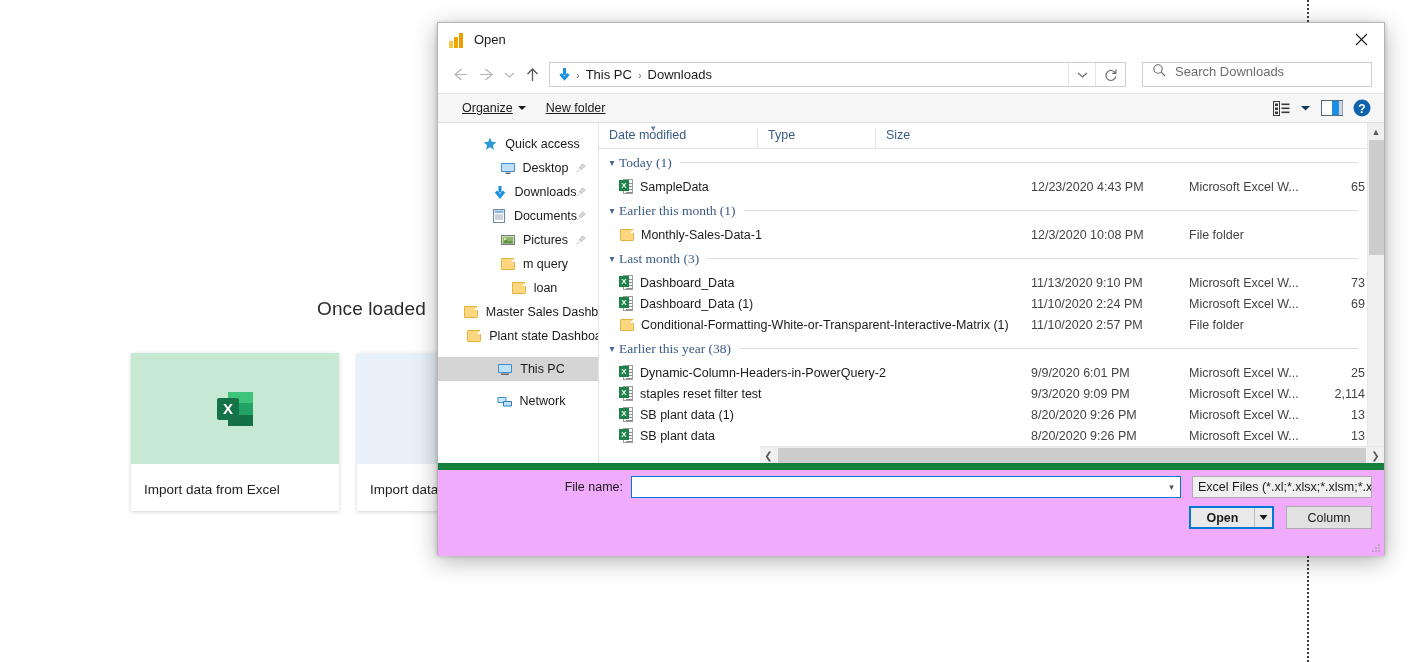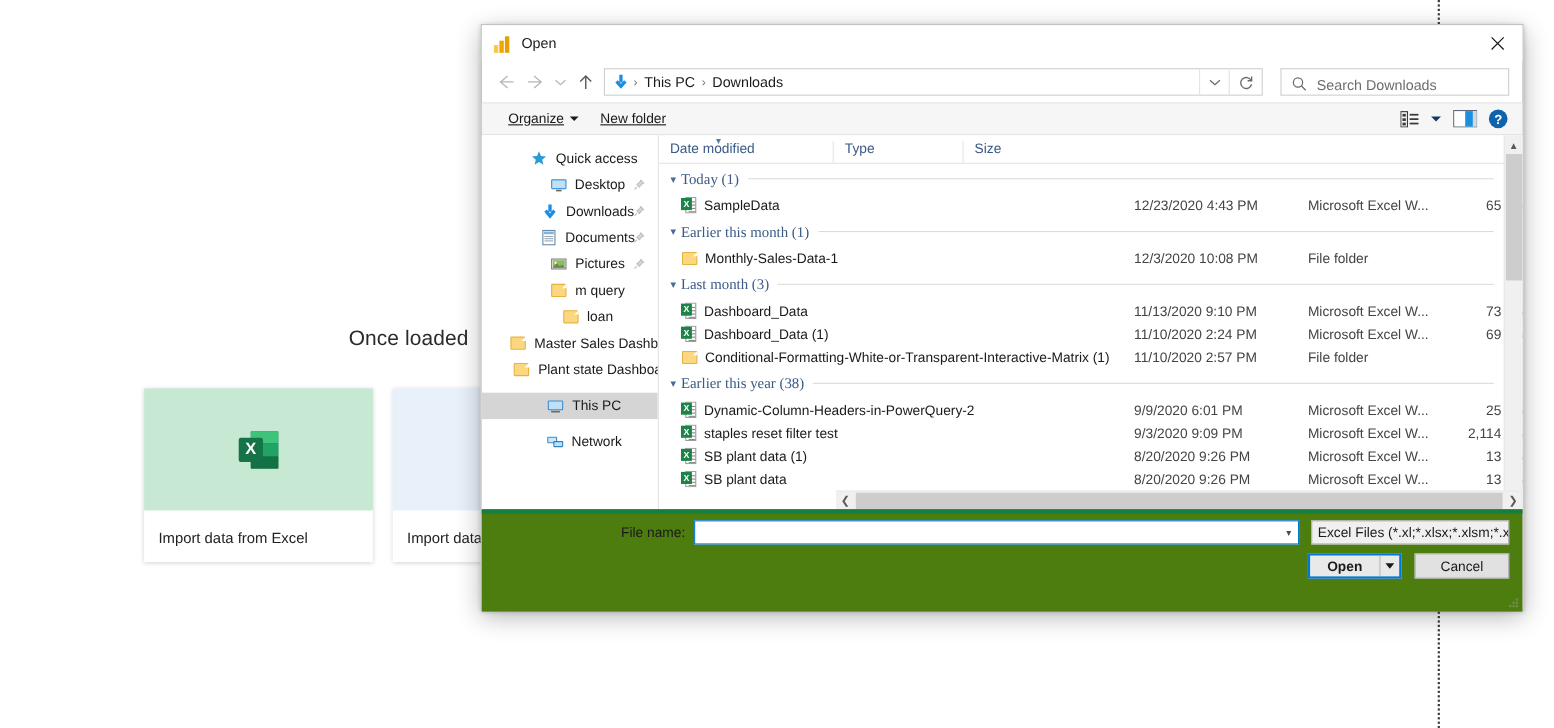--- a/index.html
+++ b/index.html
@@ -137,24 +137,24 @@
     color: #6f6f6f; font-size: 11px; padding: 0 3px; flex: none;
   }
   .addr-btn {
     width: 27px; height: 23px; flex: none;
     display: flex; align-items: center; justify-content: center;
     border-left: 1px solid #e3e3e3;
     color: #4a4a4a;
   }
   #addr-refresh { width: 30px; }
   .searchbox {
-    width: 208px; height: 25px; flex: none;
+    width: 230px; height: 25px; flex: none;
     margin-left: 16px;
     border: 1px solid #cfcfcf; background: #fff;
-    display: flex; align-items: flex-end;
+    display: flex; align-items: flex-start;
   }
   .searchbox .mag { margin: 0 7px 0 9px; flex: none; }
   .searchbox input {
     border: 0; outline: 0; background: transparent;
     font-family: inherit; font-size: 13px; color: #5b5b5b;
     width: 100%;
   }
   .searchbox input::placeholder { color: #6d6d6d; opacity: 1; }
 
   
@@ -343,22 +343,22 @@
   #hscroll .arrow {
     width: 17px; height: 17px; display:flex; align-items:center; justify-content:center;
     color: #5a5a5a; font-size: 10px; flex: none;
   }
   #hthumb { flex: 1 1 auto; height: 15px; background: #cdcdcd; margin: 0 1px; }
 
   
   #dlg-footer {
     position: relative;
     height: calc(533px - 33px - 37px - 30px - 340px);
-    background: #4d7c0f;
-    border-top: 4px solid #15803d;
+    background: #f0abfc;
+    border-top: 7px solid #15803d;
   }
   #fn-row {
     position: absolute; left: 0; right: 0; top: 6px;
     display: flex; align-items: center;
     padding: 0 12px 0 0;
   }
   #fn-label {
     width: 193px; text-align: right; padding-right: 8px;
     font-size: 12.5px; color: #1a1a1a; flex: none;
   }
@@ -882,21 +882,21 @@
 
     <div id="btn-row">
       <div id="open-split">
         <div id="open-main">Open</div>
         <div id="open-arrow">
           <svg width="9" height="7" viewBox="0 0 9 7">
               <path d="M0.5 1 L4.5 6 L8.5 1 Z" fill="#1a1a1a"></path>
             </svg>
         </div>
       </div>
-      <div id="btn-cancel">Cancel</div>
+      <div id="btn-cancel">Column</div>
     </div>
 
     <div id="grip">
       <span class="gdot" style="left:7px;top:1px"></span>
       <span class="gdot" style="left:4px;top:4px"></span>
       <span class="gdot" style="left:7px;top:4px"></span>
       <span class="gdot" style="left:1px;top:7px"></span>
       <span class="gdot" style="left:4px;top:7px"></span>
       <span class="gdot" style="left:7px;top:7px"></span>
     </div>

